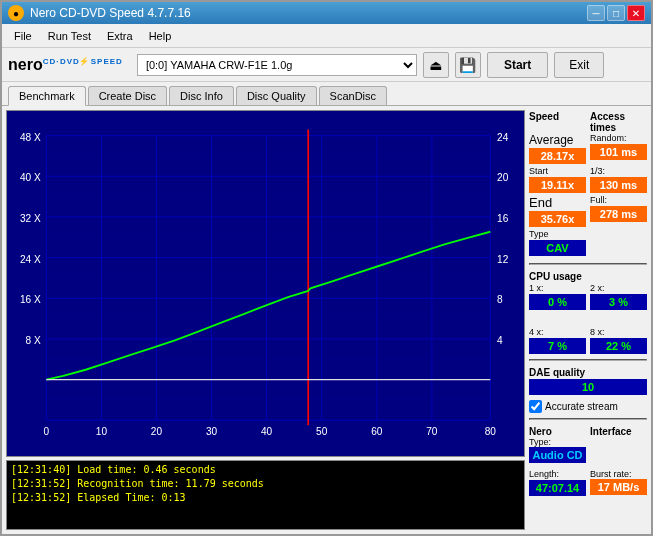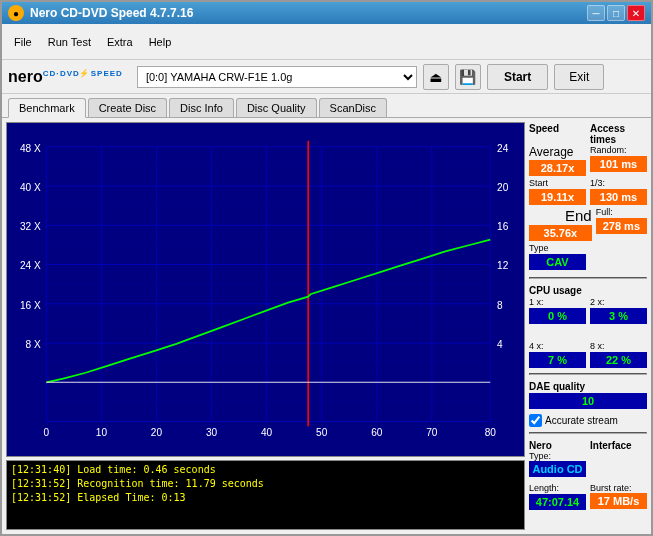--- a/index.html
+++ b/index.html
@@ -38,21 +38,21 @@
       display: flex;
       align-items: center;
       justify-content: center;
       font-size: 10px;
       color: #000;
       font-weight: bold;
     }
     .title-bar-text {
       flex: 1;
       font-size: 12px;
-      font-weight: bold;
+      font-weight: normal;
     }
     .title-bar-controls {
       display: flex;
       gap: 2px;
     }
     .title-btn {
       width: 18px;
       height: 16px;
       border: 1px solid rgba(255,255,255,0.4);
       background: rgba(255,255,255,0.2);
@@ -63,21 +63,21 @@
       align-items: center;
       justify-content: center;
       border-radius: 2px;
     }
     .title-btn.close-btn {
       background: #e81123;
     }
     
     .menu-bar {
       background: #f0f0f0;
-      height: 36px;
+      height: 24px;
       display: flex;
       align-items: center;
       padding: 0 4px;
       border-bottom: 1px solid #ccc;
       flex-shrink: 0;
     }
     .menu-item {
       padding: 2px 8px;
       cursor: pointer;
       font-size: 11px;
@@ -435,21 +435,21 @@
             <div style="font-size:9px;">Start</div>
             <div class="stat-value-box orange">19.11x</div>
           </div>
           <div>
             <div style="font-size:9px;">1/3:</div>
             <div class="stat-value-box orange">130 ms</div>
           </div>
         </div>
         <div class="two-col" style="margin-top:2px;">
           <div>
-            <div style="font-size:15px;margin-left:36px;">End</div>
+            <div style="font-size:13px;">End</div>
             <div class="stat-value-box orange">35.76x</div>
           </div>
           <div>
             <div style="font-size:9px;">Full:</div>
             <div class="stat-value-box orange">278 ms</div>
           </div>
         </div>
         <div class="two-col" style="margin-top:2px;">
           <div>
             <div style="font-size:9px;">Type</div>

